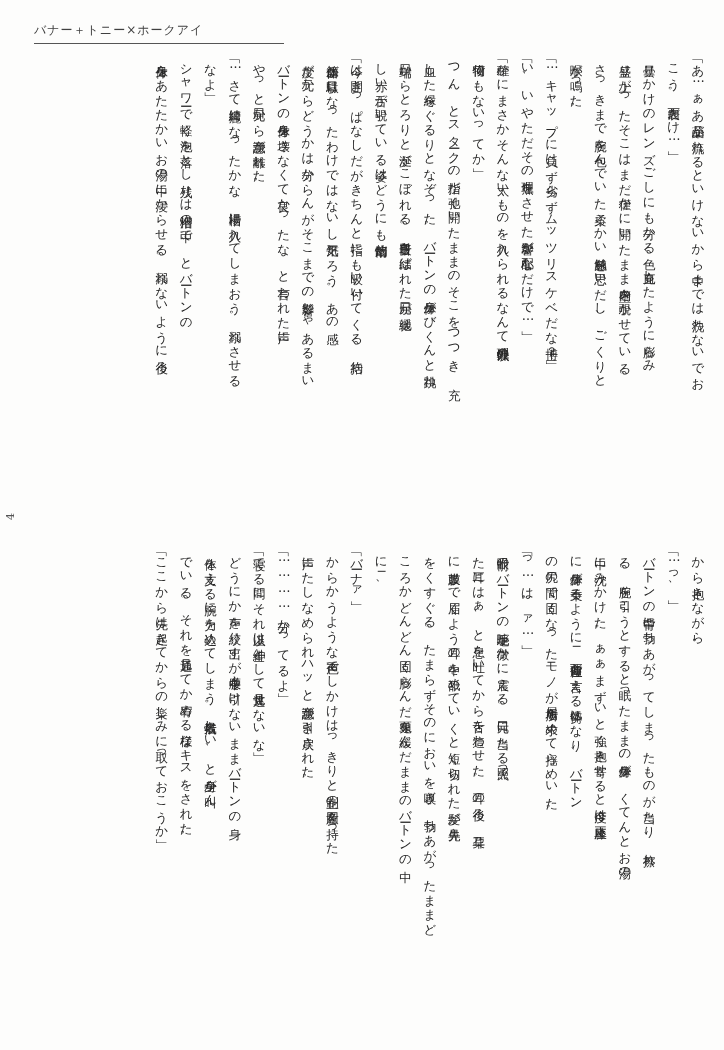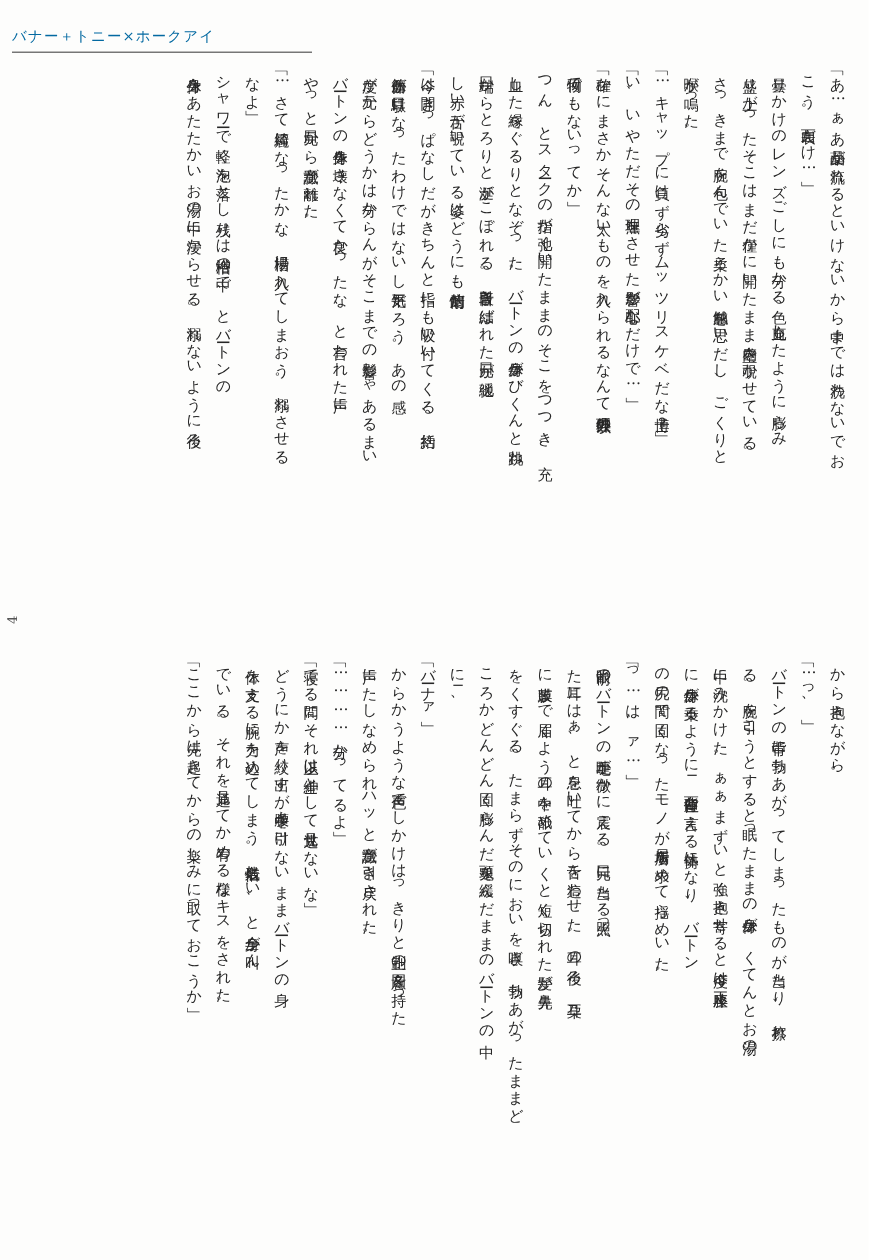--- a/index.html
+++ b/index.html
@@ -15,25 +15,25 @@
     position: relative;
     width: 724px;
     height: 1050px;
     background: #fdfdfc;
     overflow: hidden;
   }
   
   .header {
     position: absolute;
     top: 22px;
-    left: 10px;
+    left: 34px;
     width: 250px;
     font-size: 12px;
     letter-spacing: 1px;
-    color: #0369a1;
+    color: #404040;
     white-space: nowrap;
   }
   .header .rule {
     display: block;
     margin-top: 4px;
     border-bottom: 1px solid #555;
     width: 250px;
   }
   
   .page-number {

